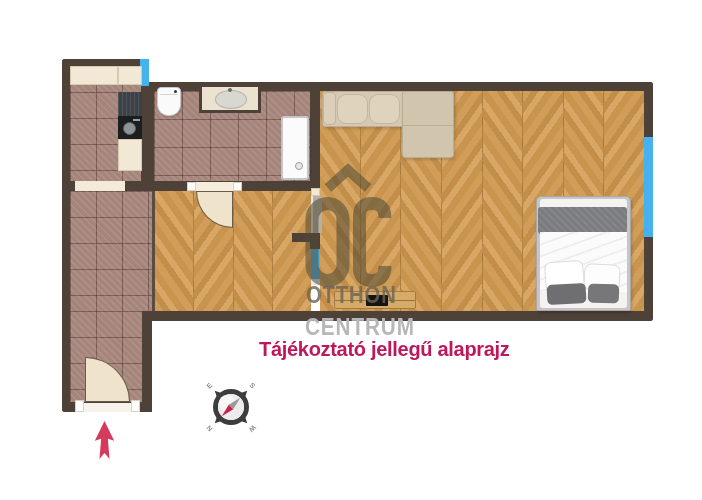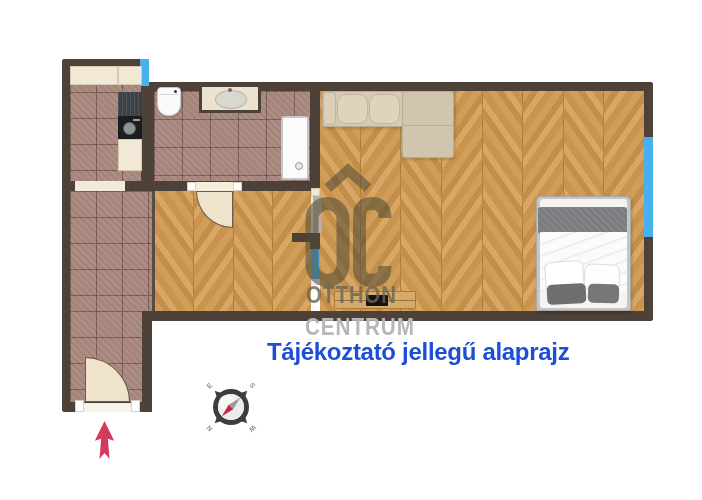--- a/index.html
+++ b/index.html
@@ -135,21 +135,21 @@
   <div class="furn" style="left:588px;top:284px;width:31px;height:19px;background:#77777a;border-radius:5px;transform:rotate(2deg);"></div>
 
   <svg class="abs" style="left:297px;top:163px;width:100px;height:170px;opacity:0.55;" viewBox="0 0 100 170">
     <polyline points="31,25 51,7 71,25" fill="none" stroke="#4f4936" stroke-width="10"></polyline>
     <rect x="15" y="40.5" width="31" height="77" rx="15.5" fill="none" stroke="#4f4936" stroke-width="13"></rect>
     <path d="M 88 55 Q 88 40.5 75 40.5 Q 62.5 40.5 62.5 53 L 62.5 105 Q 62.5 117.5 75 117.5 Q 88 117.5 88 103" fill="none" stroke="#4f4936" stroke-width="13"></path>
   </svg>
   <div class="wm-text" style="left:306px;top:282px;font-size:23px;color:#6a6456;opacity:0.8;transform:scaleX(0.88);letter-spacing:1px;">OTTHON</div>
   <div class="wm-text" style="left:305px;top:314px;font-size:23px;color:#b7b7b7;transform:scaleX(0.90);letter-spacing:1px;">CENTRUM</div>
 
-  <div class="abs" style="left:259px;top:338px;font-size:24px;font-weight:bold;color:#1d4ed8;letter-spacing:-0.3px;white-space:nowrap;margin-left:8px;">Tájékoztató jellegű alaprajz</div>
+  <div class="abs" style="left:259px;top:338px;font-size:20px;font-weight:bold;color:#be185d;letter-spacing:-0.3px;white-space:nowrap;">Tájékoztató jellegű alaprajz</div>
 
   <svg class="abs" style="left:203px;top:379px;width:56px;height:56px;" viewBox="-28 -28 56 56">
     <g transform="rotate(45)" fill="#3d3d3d">
       <polygon points="0,-23 4.5,-14 0,-10 -4.5,-14"></polygon>
       <polygon points="0,23 4.5,14 0,10 -4.5,14"></polygon>
       <polygon points="-23,0 -14,4.5 -10,0 -14,-4.5"></polygon>
       <polygon points="23,0 14,4.5 10,0 14,-4.5"></polygon>
     </g>
     <circle r="15.5" fill="#f4f4f4" stroke="#3d3d3d" stroke-width="5"></circle>
     <circle r="13" fill="#ececec"></circle>

